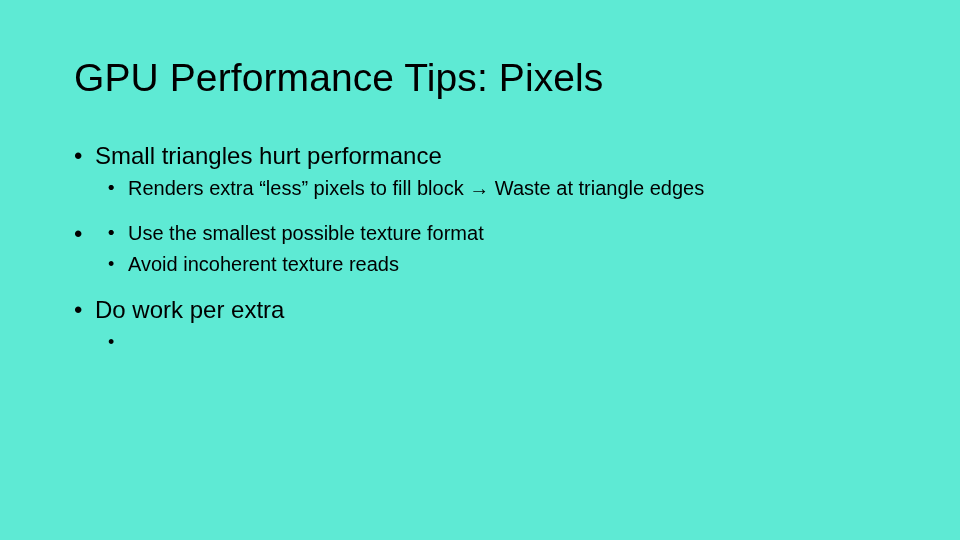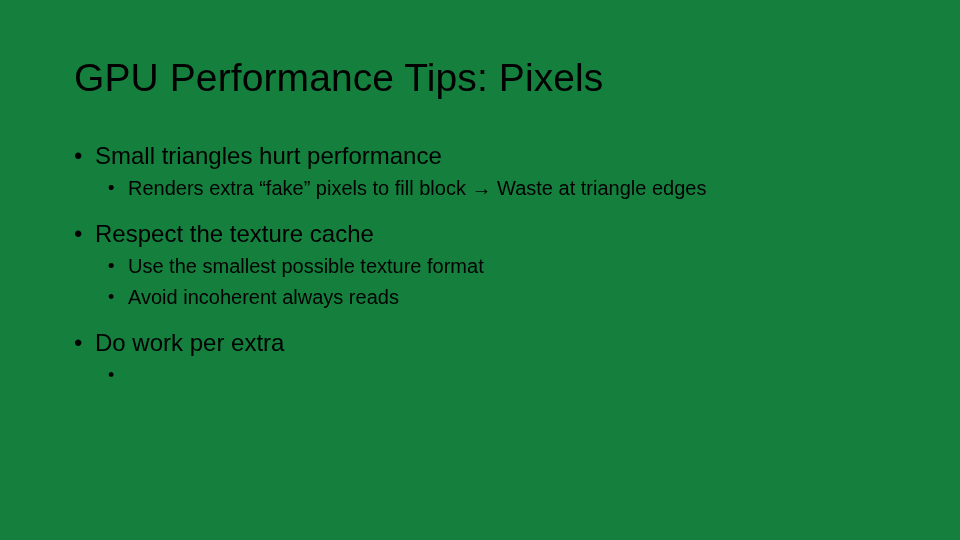--- a/index.html
+++ b/index.html
@@ -11,21 +11,21 @@
     height: 540px;
     background: #ffffff;
     font-family: "Liberation Sans", sans-serif;
     color: #000000;
     overflow: hidden;
   }
   .slide {
     position: relative;
     width: 960px;
     height: 540px;
-    background: #15803d;
+    background: #5eead4;
     box-sizing: border-box;
   }
   .slide-title {
     position: absolute;
     left: 74px;
     top: 55px;
     font-size: 39px;
     font-weight: 400;
     line-height: 46px;
     letter-spacing: 0.1px;
@@ -96,41 +96,40 @@
       <div class="lvl1">
         <span class="bullet-glyph">•</span>
         <span class="bullet-text">Small triangles hurt performance</span>
       </div>
       <div class="sublist">
         <div class="lvl2">
           <span class="bullet-glyph">•</span>
         </div>
         <div class="lvl2">
           <span class="bullet-glyph">•</span>
-          <span class="bullet-text">Renders extra “fake” pixels to fill block → Waste at triangle edges</span>
+          <span class="bullet-text">Renders extra “less” pixels to fill block → Waste at triangle edges</span>
         </div>
       </div>
     </div>
 
     <div class="group">
       <div class="lvl1">
         <span class="bullet-glyph">•</span>
-        <span class="bullet-text">Respect the texture cache</span>
       </div>
       <div class="sublist">
         <div class="lvl2">
           <span class="bullet-glyph">•</span>
         </div>
         <div class="lvl2">
           <span class="bullet-glyph">•</span>
           <span class="bullet-text">Use the smallest possible texture format</span>
         </div>
         <div class="lvl2">
           <span class="bullet-glyph">•</span>
-          <span class="bullet-text">Avoid incoherent always reads</span>
+          <span class="bullet-text">Avoid incoherent texture reads</span>
         </div>
       </div>
     </div>
 
     <div class="group">
       <div class="lvl1">
         <span class="bullet-glyph">•</span>
         <span class="bullet-text">Do work per extra</span>
       </div>
       <div class="sublist">

